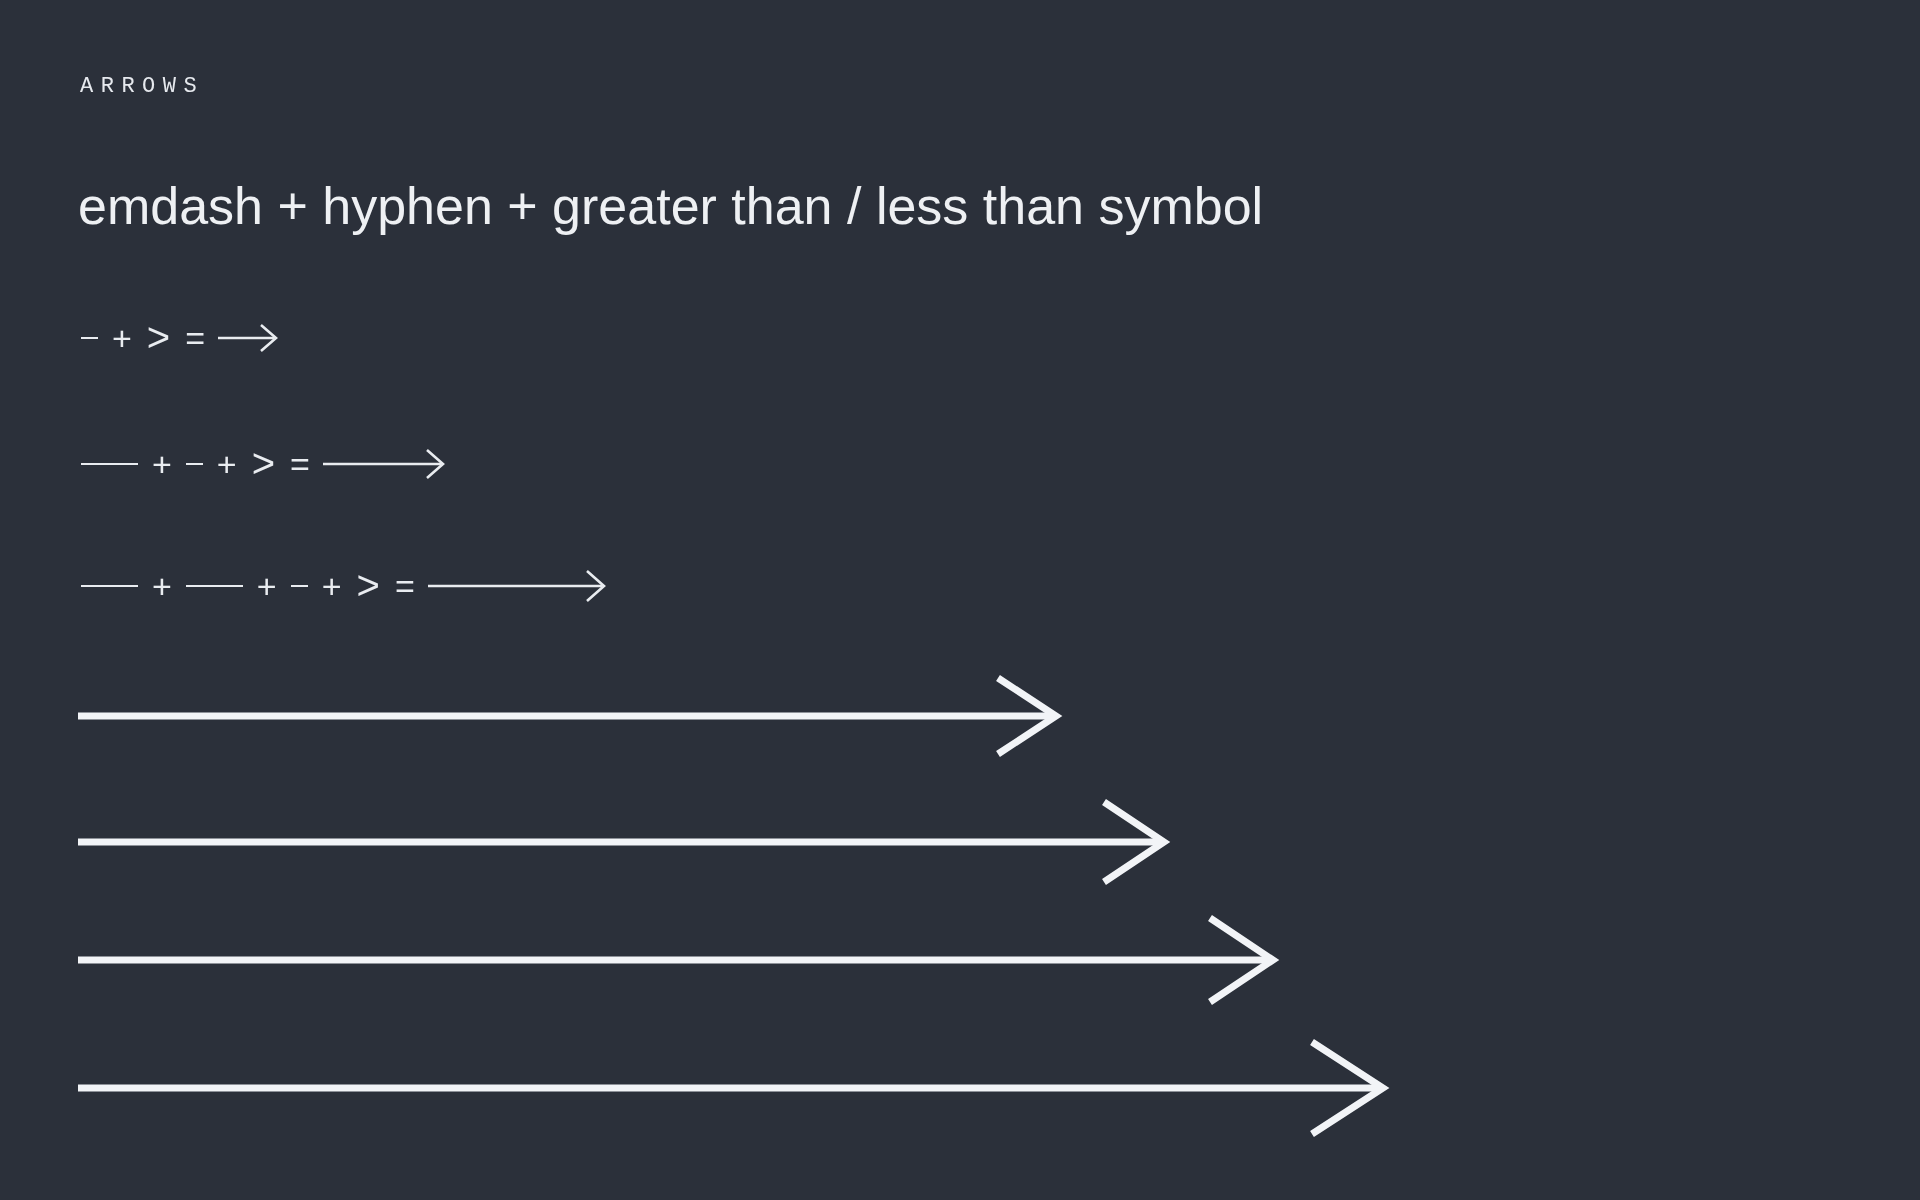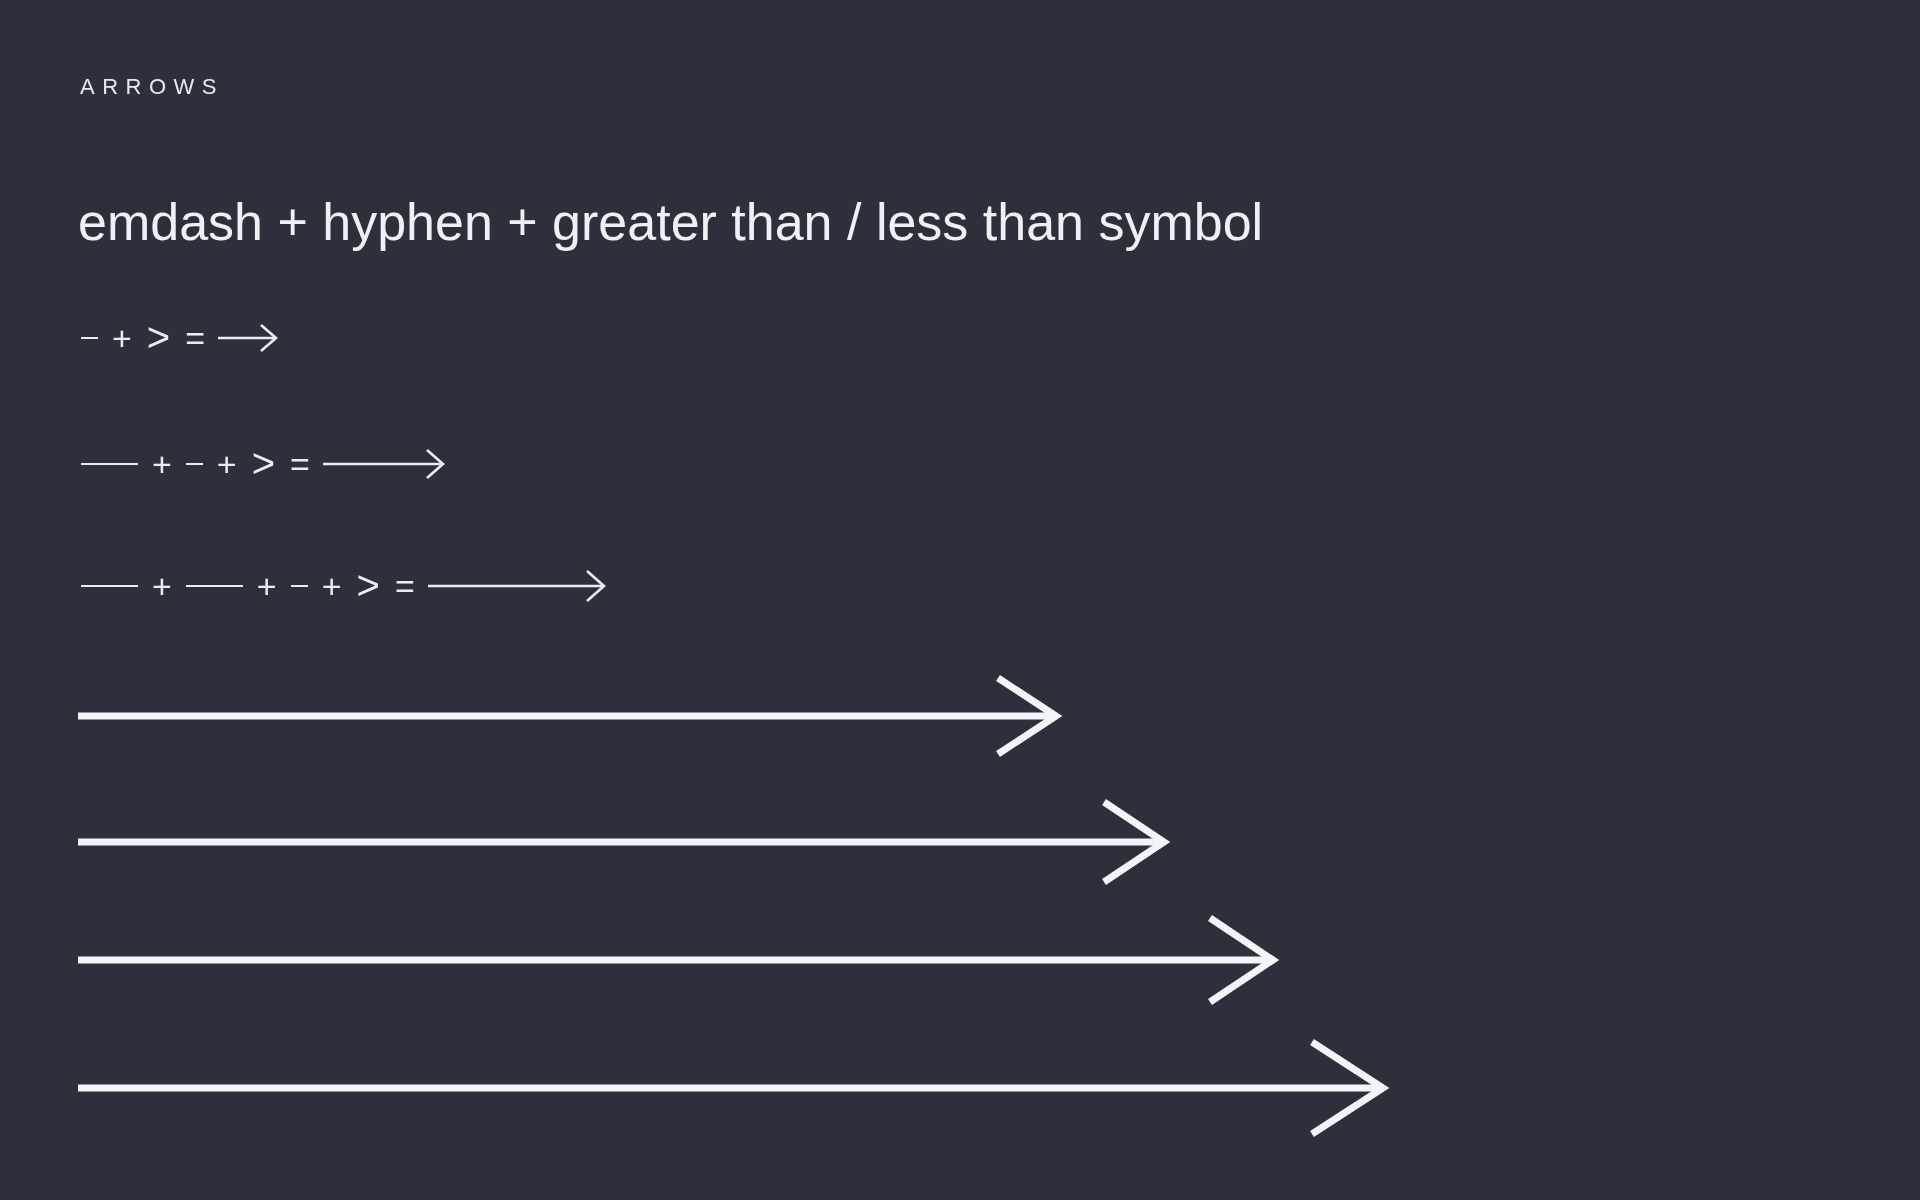--- a/index.html
+++ b/index.html
@@ -24,33 +24,33 @@
   .eyebrow {
     position: absolute;
     left: 80px;
     top: 76px;
     font-size: 22px;
     font-weight: 400;
     letter-spacing: 7.5px;
     color: #e6e9ee;
     line-height: 1;
     white-space: nowrap;
+    font-family: Liberation Mono, monospace;
   }
 
   
   .heading {
     position: absolute;
     left: 78px;
     top: 180px;
     font-size: 52px;
     font-weight: 300;
     color: #eef0f3;
     line-height: 1;
     white-space: nowrap;
-    margin-top: 16px;
   }
 
   
   .lig-row {
     position: absolute;
     left: 78px;
     display: flex;
     align-items: center;
     color: #e9ecf0;
     white-space: nowrap;

